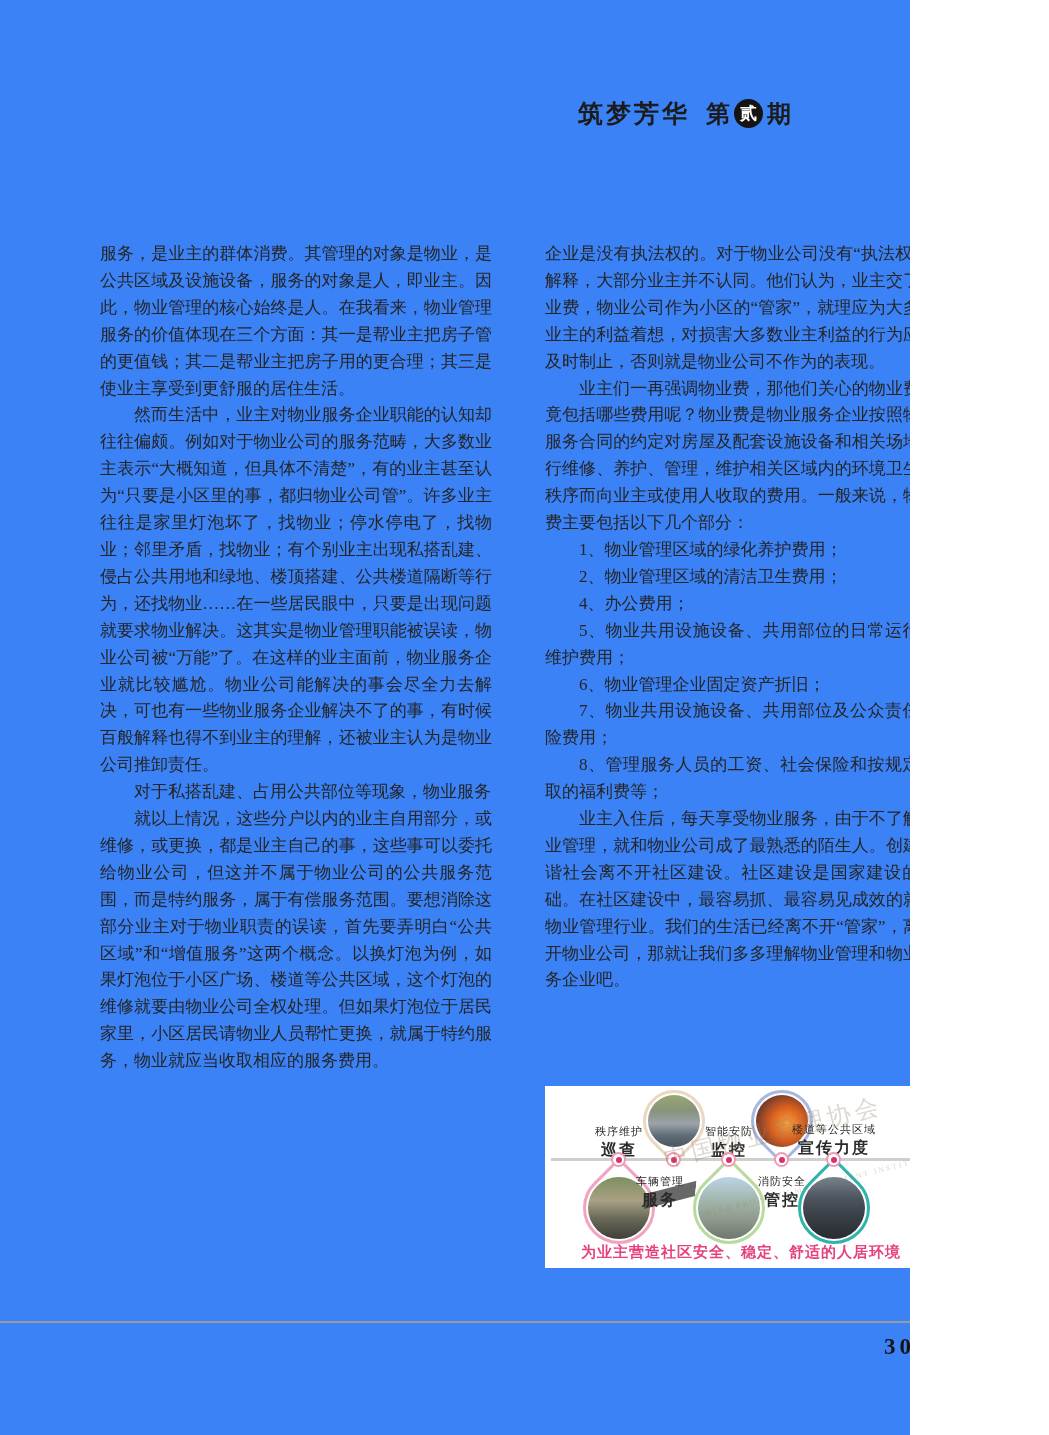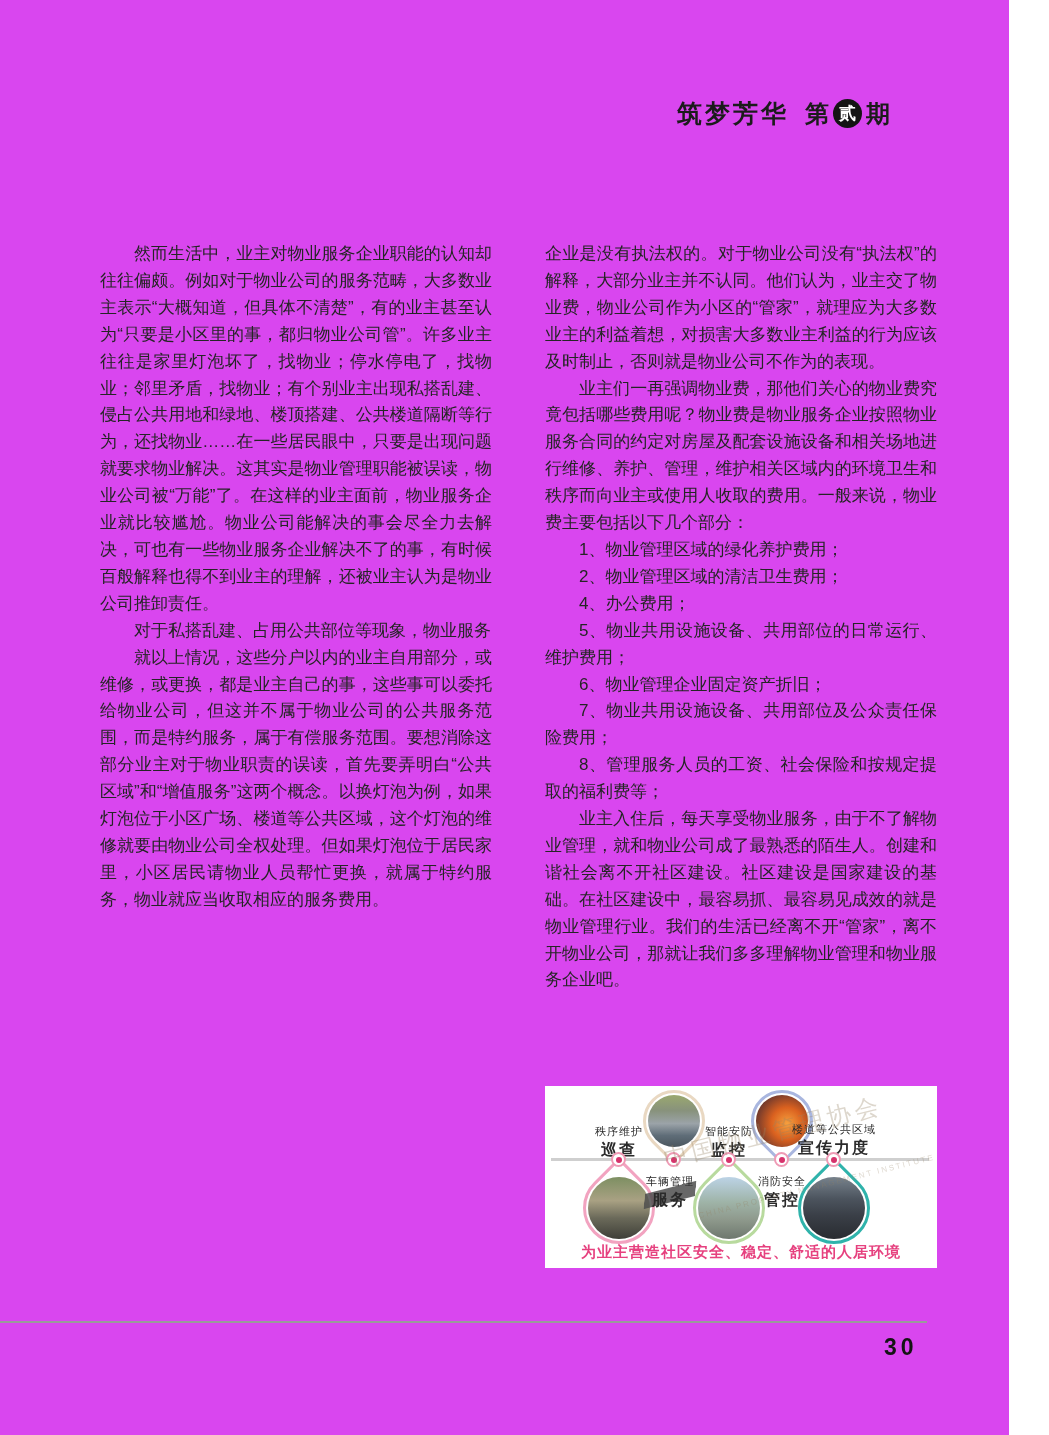--- a/index.html
+++ b/index.html
@@ -1,18 +1,18 @@
 <!DOCTYPE html>
 <html><head>
 <meta charset="utf-8">
 <style>
   html,body { margin:0; padding:0; background:#ffffff; }
   .page {
-    position:relative; width:1009px; height:1435px; background:#d946ef;
-    font-family:Liberation Sans, sans-serif; color:#252525; overflow:hidden;
+    position:relative; width:910px; height:1435px; background:#3b82f6;
+    font-family:Liberation Serif, serif; color:#252525; overflow:hidden;
   }
 
   
   .header { position:absolute; top:97px; right:119px; display:flex; align-items:center; gap:16px; color:#1b1b1b; }
   .header .mag-title { font-size:25px; font-weight:bold; letter-spacing:3px; }
   .header .issue { display:flex; align-items:center; gap:4px; font-size:24px; font-weight:bold; }
   .issue-circle { width:29px; height:29px; border-radius:50%; background:#141414; color:#ffffff;
     font-size:17px; font-weight:bold; display:flex; align-items:center; justify-content:center; }
 
   
@@ -48,21 +48,21 @@
   .ph-guards   { background:linear-gradient(180deg,#7d8f62 0%,#a9a183 38%,#6b6a5a 66%,#3f3f38 100%); }
   .ph-traffic  { background:linear-gradient(180deg,#9aa86f 0%,#88927c 30%,#9ba3a8 55%,#5f6d78 78%,#4b565e 100%); }
   .ph-patrol   { background:linear-gradient(180deg,#bcd3e6 0%,#9fb4a8 40%,#8f9a8d 68%,#6e786e 100%); }
   .ph-fire     { background:radial-gradient(circle at 60% 55%,#f6a03e 0%,#da611f 38%,#83402a 68%,#382832 100%); }
   .ph-meeting  { background:linear-gradient(180deg,#77828c 0%,#4c545e 35%,#3a3f47 62%,#292c31 100%); }
 
   .stop-label { position:absolute; width:120px; text-align:center; color:#2a2a2a; z-index:3; }
   .stop-label .small { display:block; font-size:11px; letter-spacing:1px; }
   .stop-label .big   { display:block; font-size:16px; font-weight:bold; letter-spacing:2px; margin-top:1px; }
   .lab-s1 { left:14px;  top:38px; }
-  .lab-s2 { left:65px;  top:88px; }
+  .lab-s2 { left:55px;  top:88px; }
   .lab-s3 { left:124px; top:38px; }
   .lab-s4 { left:177px; top:88px; }
   .lab-s5 { left:229px; top:36px; }
 
   .ribbon { position:absolute; left:100px; top:92px; width:50px; height:34px; background:#4e4e4e;
     clip-path:polygon(0 55%, 100% 0, 100% 45%, 0 100%); transform:rotate(6deg); opacity:.85; z-index:2; }
 
   .watermark-cn { position:absolute; left:116px; top:30px; transform:rotate(-14deg);
     font-size:24px; letter-spacing:4px; color:rgba(150,130,100,0.32); white-space:nowrap; z-index:5; }
   .watermark-en { position:absolute; left:150px; top:96px; transform:rotate(-14deg);
@@ -84,20 +84,21 @@
   <div class="header">
     <span class="mag-title">筑梦芳华</span>
     <span class="issue">
       <span>第</span>
       <span class="issue-circle">贰</span>
       <span>期</span>
     </span>
   </div>
 
   <div class="col col-left">
+    <p>服务，是业主的群体消费。其管理的对象是物业，是公共区域及设施设备，服务的对象是人，即业主。因此，物业管理的核心始终是人。在我看来，物业管理服务的价值体现在三个方面：其一是帮业主把房子管的更值钱；其二是帮业主把房子用的更合理；其三是使业主享受到更舒服的居住生活。</p>
     <p class="indent">然而生活中，业主对物业服务企业职能的认知却往往偏颇。例如对于物业公司的服务范畴，大多数业主表示“大概知道，但具体不清楚”，有的业主甚至认为“只要是小区里的事，都归物业公司管”。许多业主往往是家里灯泡坏了，找物业；停水停电了，找物业；邻里矛盾，找物业；有个别业主出现私搭乱建、侵占公共用地和绿地、楼顶搭建、公共楼道隔断等行为，还找物业……在一些居民眼中，只要是出现问题就要求物业解决。这其实是物业管理职能被误读，物业公司被“万能”了。在这样的业主面前，物业服务企业就比较尴尬。物业公司能解决的事会尽全力去解决，可也有一些物业服务企业解决不了的事，有时候百般解释也得不到业主的理解，还被业主认为是物业公司推卸责任。</p>
     <p class="indent">对于私搭乱建、占用公共部位等现象，物业服务</p>
     <p class="indent">就以上情况，这些分户以内的业主自用部分，或维修，或更换，都是业主自己的事，这些事可以委托给物业公司，但这并不属于物业公司的公共服务范围，而是特约服务，属于有偿服务范围。要想消除这部分业主对于物业职责的误读，首先要弄明白“公共区域”和“增值服务”这两个概念。以换灯泡为例，如果灯泡位于小区广场、楼道等公共区域，这个灯泡的维修就要由物业公司全权处理。但如果灯泡位于居民家里，小区居民请物业人员帮忙更换，就属于特约服务，物业就应当收取相应的服务费用。</p>
   </div>
 
   <div class="col col-right">
     <p>企业是没有执法权的。对于物业公司没有“执法权”的解释，大部分业主并不认同。他们认为，业主交了物业费，物业公司作为小区的“管家”，就理应为大多数业主的利益着想，对损害大多数业主利益的行为应该及时制止，否则就是物业公司不作为的表现。</p>
     <p class="indent">业主们一再强调物业费，那他们关心的物业费究竟包括哪些费用呢？物业费是物业服务企业按照物业服务合同的约定对房屋及配套设施设备和相关场地进行维修、养护、管理，维护相关区域内的环境卫生和秩序而向业主或使用人收取的费用。一般来说，物业费主要包括以下几个部分：</p>
     <p class="indent">1、物业管理区域的绿化养护费用；</p>
     <p class="indent">2、物业管理区域的清洁卫生费用；</p>

